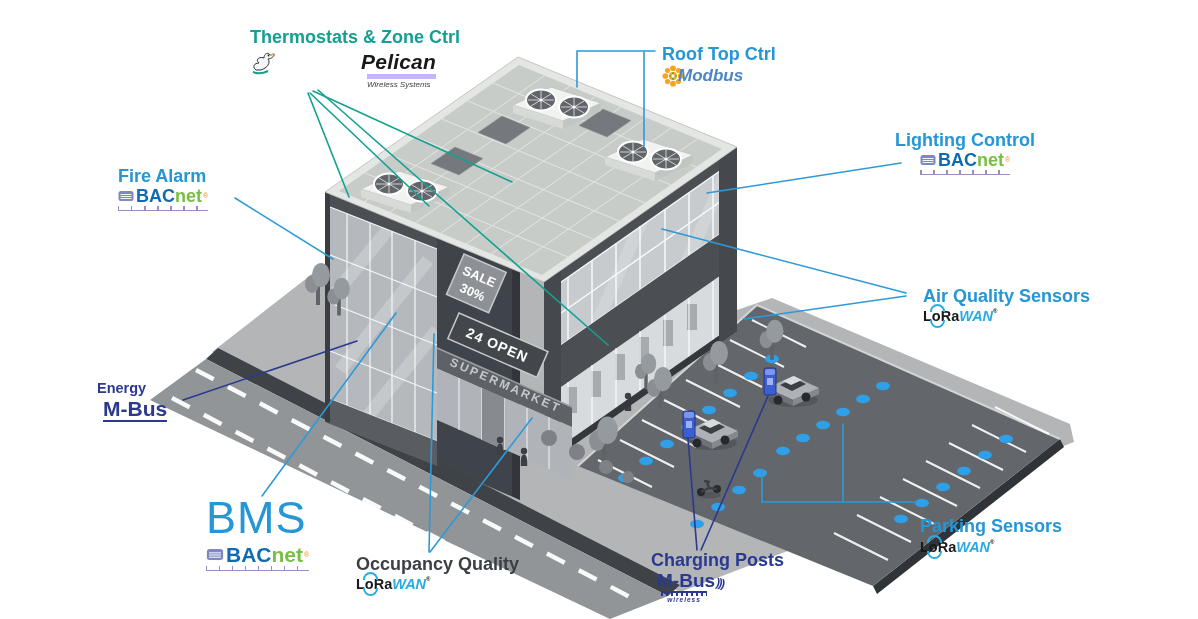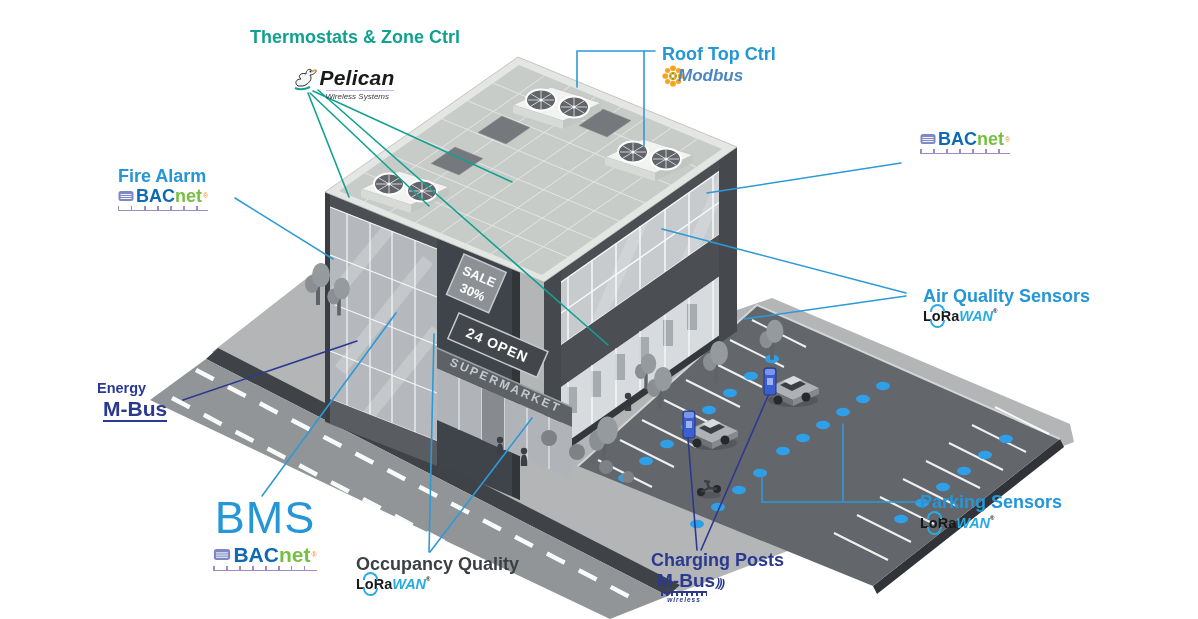--- a/index.html
+++ b/index.html
@@ -10,21 +10,21 @@
   *{margin:0;padding:0;box-sizing:border-box}
   body{background:#fff;font-family:"Liberation Sans",sans-serif;}
   .canvas{position:relative;width:1198px;height:619px;background:#fff;overflow:hidden}
   .art{position:absolute;left:0;top:0}
   .label{position:absolute;white-space:nowrap;line-height:1.15}
   .title{font-size:18px;font-weight:600}
   .teal{color:var(--teal)} .blue{color:var(--light-blue)} .navy{color:var(--navy)} .dark{color:var(--text-dark)}
   
   .pelican{display:flex;align-items:flex-start;gap:2px}
   .pelican-name{font-size:21px;font-weight:800;font-style:italic;color:#17191c;letter-spacing:.2px}
-  .pelican-sub{display:block;font-size:8px;font-style:italic;color:#3a3d41;border-top:1px solid #c4b5fd;padding-top:1px;margin-left:6px}
+  .pelican-sub{display:block;font-size:8px;font-style:italic;color:#3a3d41;border-top:5px solid #c4b5fd;padding-top:1px;margin-left:6px}
   
   .bacnet{display:inline-block;line-height:1}
   .bacnet .row{display:flex;align-items:center}
   .bacnet .bac{font-weight:800;color:var(--bacnet-blue)}
   .bacnet .net{font-weight:800;color:var(--bacnet-green)}
   .bacnet .reg{color:#f08c1e;font-size:7px;vertical-align:top;margin-left:1px}
   .bacnet.sm .bac,.bacnet.sm .net{font-size:18px}
   .bacnet.lg .bac,.bacnet.lg .net{font-size:21px}
   .bacnet .ashrae{margin-right:2px;display:inline-block}
   .bacnet .bus{height:5px;margin-top:1px;border-bottom:1.6px solid #9d8cc0;
@@ -298,21 +298,21 @@
     </g>
     <g stroke="#2b3990" stroke-width="1.6">
       <path d="M183,400 L357,341"></path>
       <path d="M697,550 L688,438 M701,550 L768,396"></path>
     </g>
   </g>
 </svg>
 
 <div class="label" style="left:250px;top:27px;width:186px;text-align:center">
   <div class="title teal">Thermostats &amp; Zone Ctrl</div>
-  <div class="pelican" style="justify-content:center;margin-top:18px">
+  <div class="pelican" style="justify-content:space-between;margin-top:2px">
     <svg width="26" height="26" viewBox="0 0 26 26">
       <path d="M3,22 Q10,25 18,21" stroke="#12a191" stroke-width="2" fill="none"></path>
       <path d="M6,20 C2,17 4,13 9,13 C5,10 9,6 14,8 C14,3 19,2 20,5 L24,4 C25,6 21,9 18,9 C21,13 17,18 11,20 Z" fill="#f4f5f5" stroke="#2a2e33" stroke-width="1"></path>
       <path d="M20,5 L24.5,4" stroke="#e8a13c" stroke-width="1.6"></path>
       <circle cx="18.5" cy="5.5" r=".9" fill="#17191c"></circle>
     </svg>
     <div style="text-align:left">
       <span class="pelican-name">Pelican</span>
       <span class="pelican-sub">Wireless Systems</span>
     </div>
@@ -351,20 +351,21 @@
           </svg>
       <span class="bac">BAC</span>
           <span class="net">net</span>
           <span class="reg">®</span>
     </span>
     <div class="bus"></div>
   </div>
 </div>
 
 <div class="label" style="left:880px;top:130px;width:170px;text-align:center">
+  <div class="title blue">Lighting Control</div>
   <div class="bacnet sm">
     <span class="row" style="justify-content:center">
       <svg class="ashrae" width="16" height="12">
             <rect x="0.5" y="1" width="15" height="10" rx="2.5" fill="#7d88c4"></rect>
             <path d="M2.5,4.5 h11 M2.5,6.5 h11 M2.5,8.5 h11" stroke="#fff" stroke-width=".9"></path>
           </svg>
       <span class="bac">BAC</span>
           <span class="net">net</span>
           <span class="reg">®</span>
     </span>
@@ -377,21 +378,21 @@
   <div class="lorawan" style="margin-top:1px">
     <span class="lora">LoRa</span><span class="wan">WAN</span><span class="lreg">®</span>
   </div>
 </div>
 
 <div class="label" style="left:97px;top:380px">
   <div class="title navy" style="font-size:14.5px">Energy</div>
   <div style="margin:1px 0 0 6px"><span class="mbus en">M-Bus</span></div>
 </div>
 
-<div class="label" style="left:206px;top:492px;width:118px;text-align:center">
+<div class="label" style="left:206px;top:492px;width:118px;">
   <div class="bms-word">BMS</div>
   <div class="bacnet lg">
     <span class="row" style="justify-content:center">
       <svg class="ashrae" width="18" height="13" viewBox="0 0 16 12">
             <rect x="0.5" y="1" width="15" height="10" rx="2.5" fill="#7d88c4"></rect>
             <path d="M2.5,4.5 h11 M2.5,6.5 h11 M2.5,8.5 h11" stroke="#fff" stroke-width=".9"></path>
           </svg>
       <span class="bac">BAC</span>
           <span class="net">net</span>
           <span class="reg">®</span>
@@ -409,20 +410,20 @@
 
 <div class="label" style="left:651px;top:550px">
   <div class="title navy">Charging Posts</div>
   <div class="mbus-wrap" style="margin-left:6px">
     <span class="mbus">M-Bus</span><span class="waves">)))</span>
     <div class="under"></div>
     <div class="wireless">wireless</div>
   </div>
 </div>
 
-<div class="label" style="left:920px;top:492px">
+<div class="label" style="left:920px;top:516px">
   <div class="title blue">Parking Sensors</div>
   <div class="lorawan" style="margin-top:2px">
     <span class="lora">LoRa</span><span class="wan">WAN</span><span class="lreg">®</span>
   </div>
 </div>
 
 </div>
 
 </body></html>

